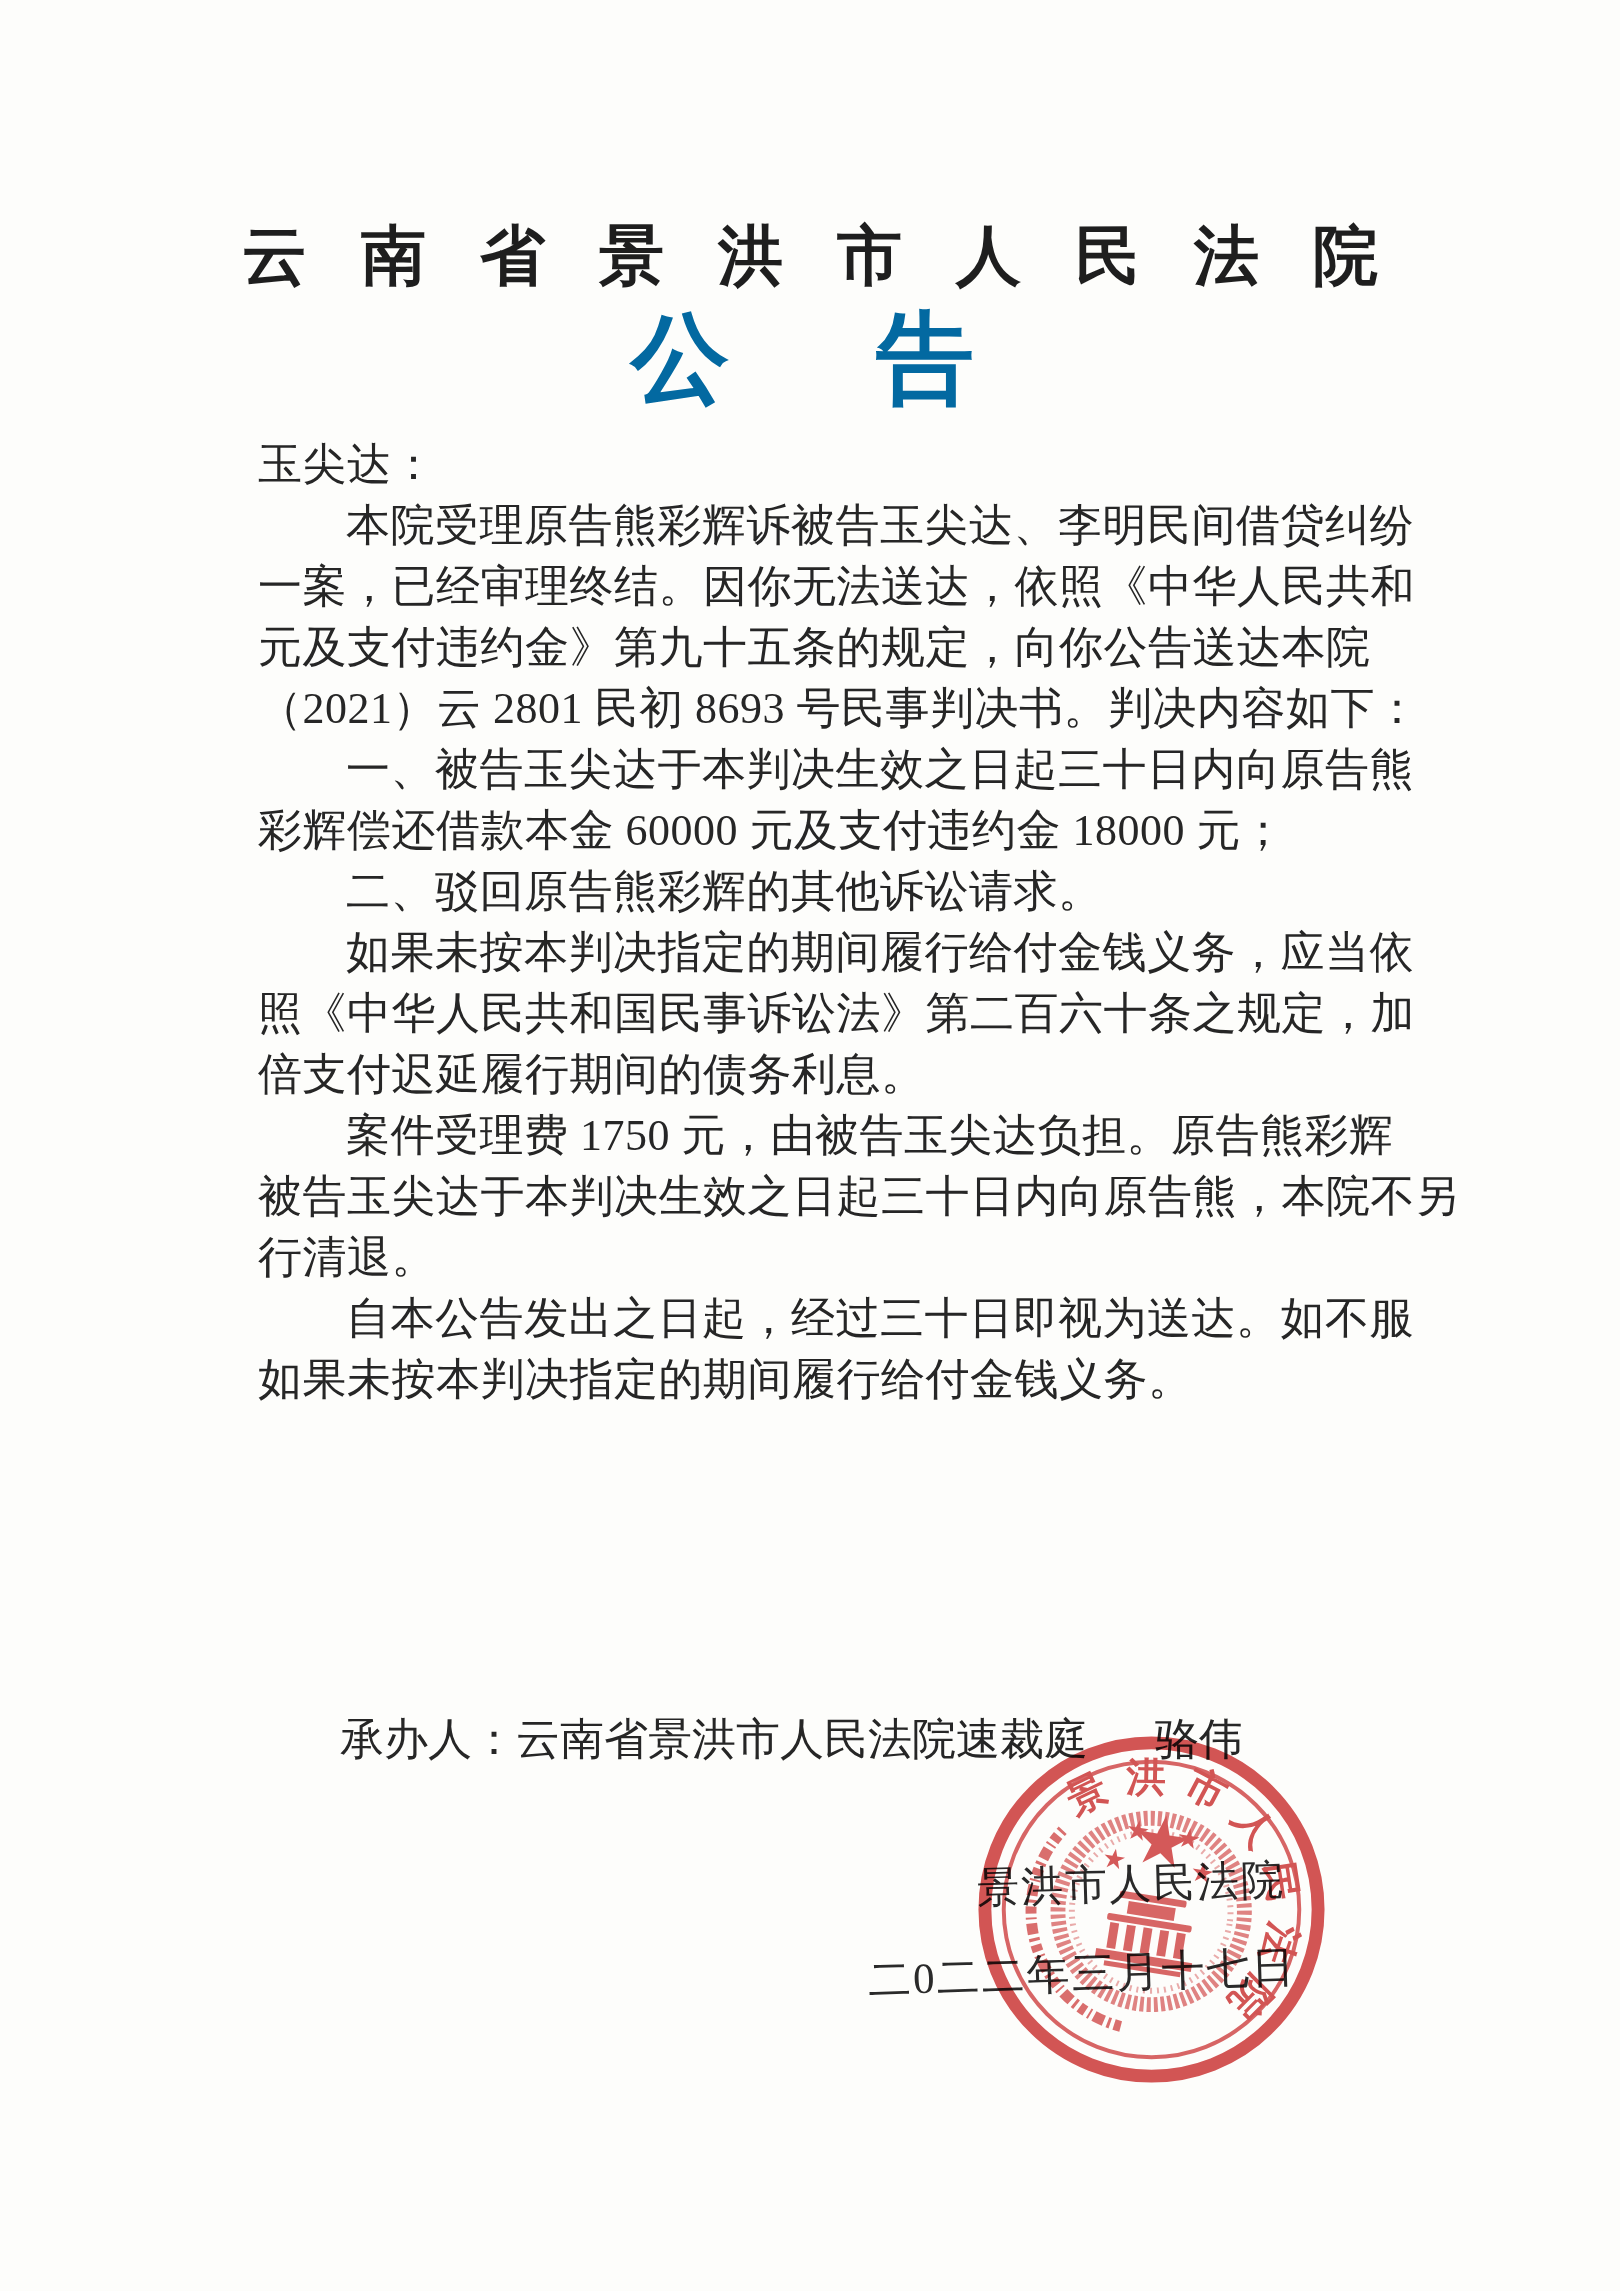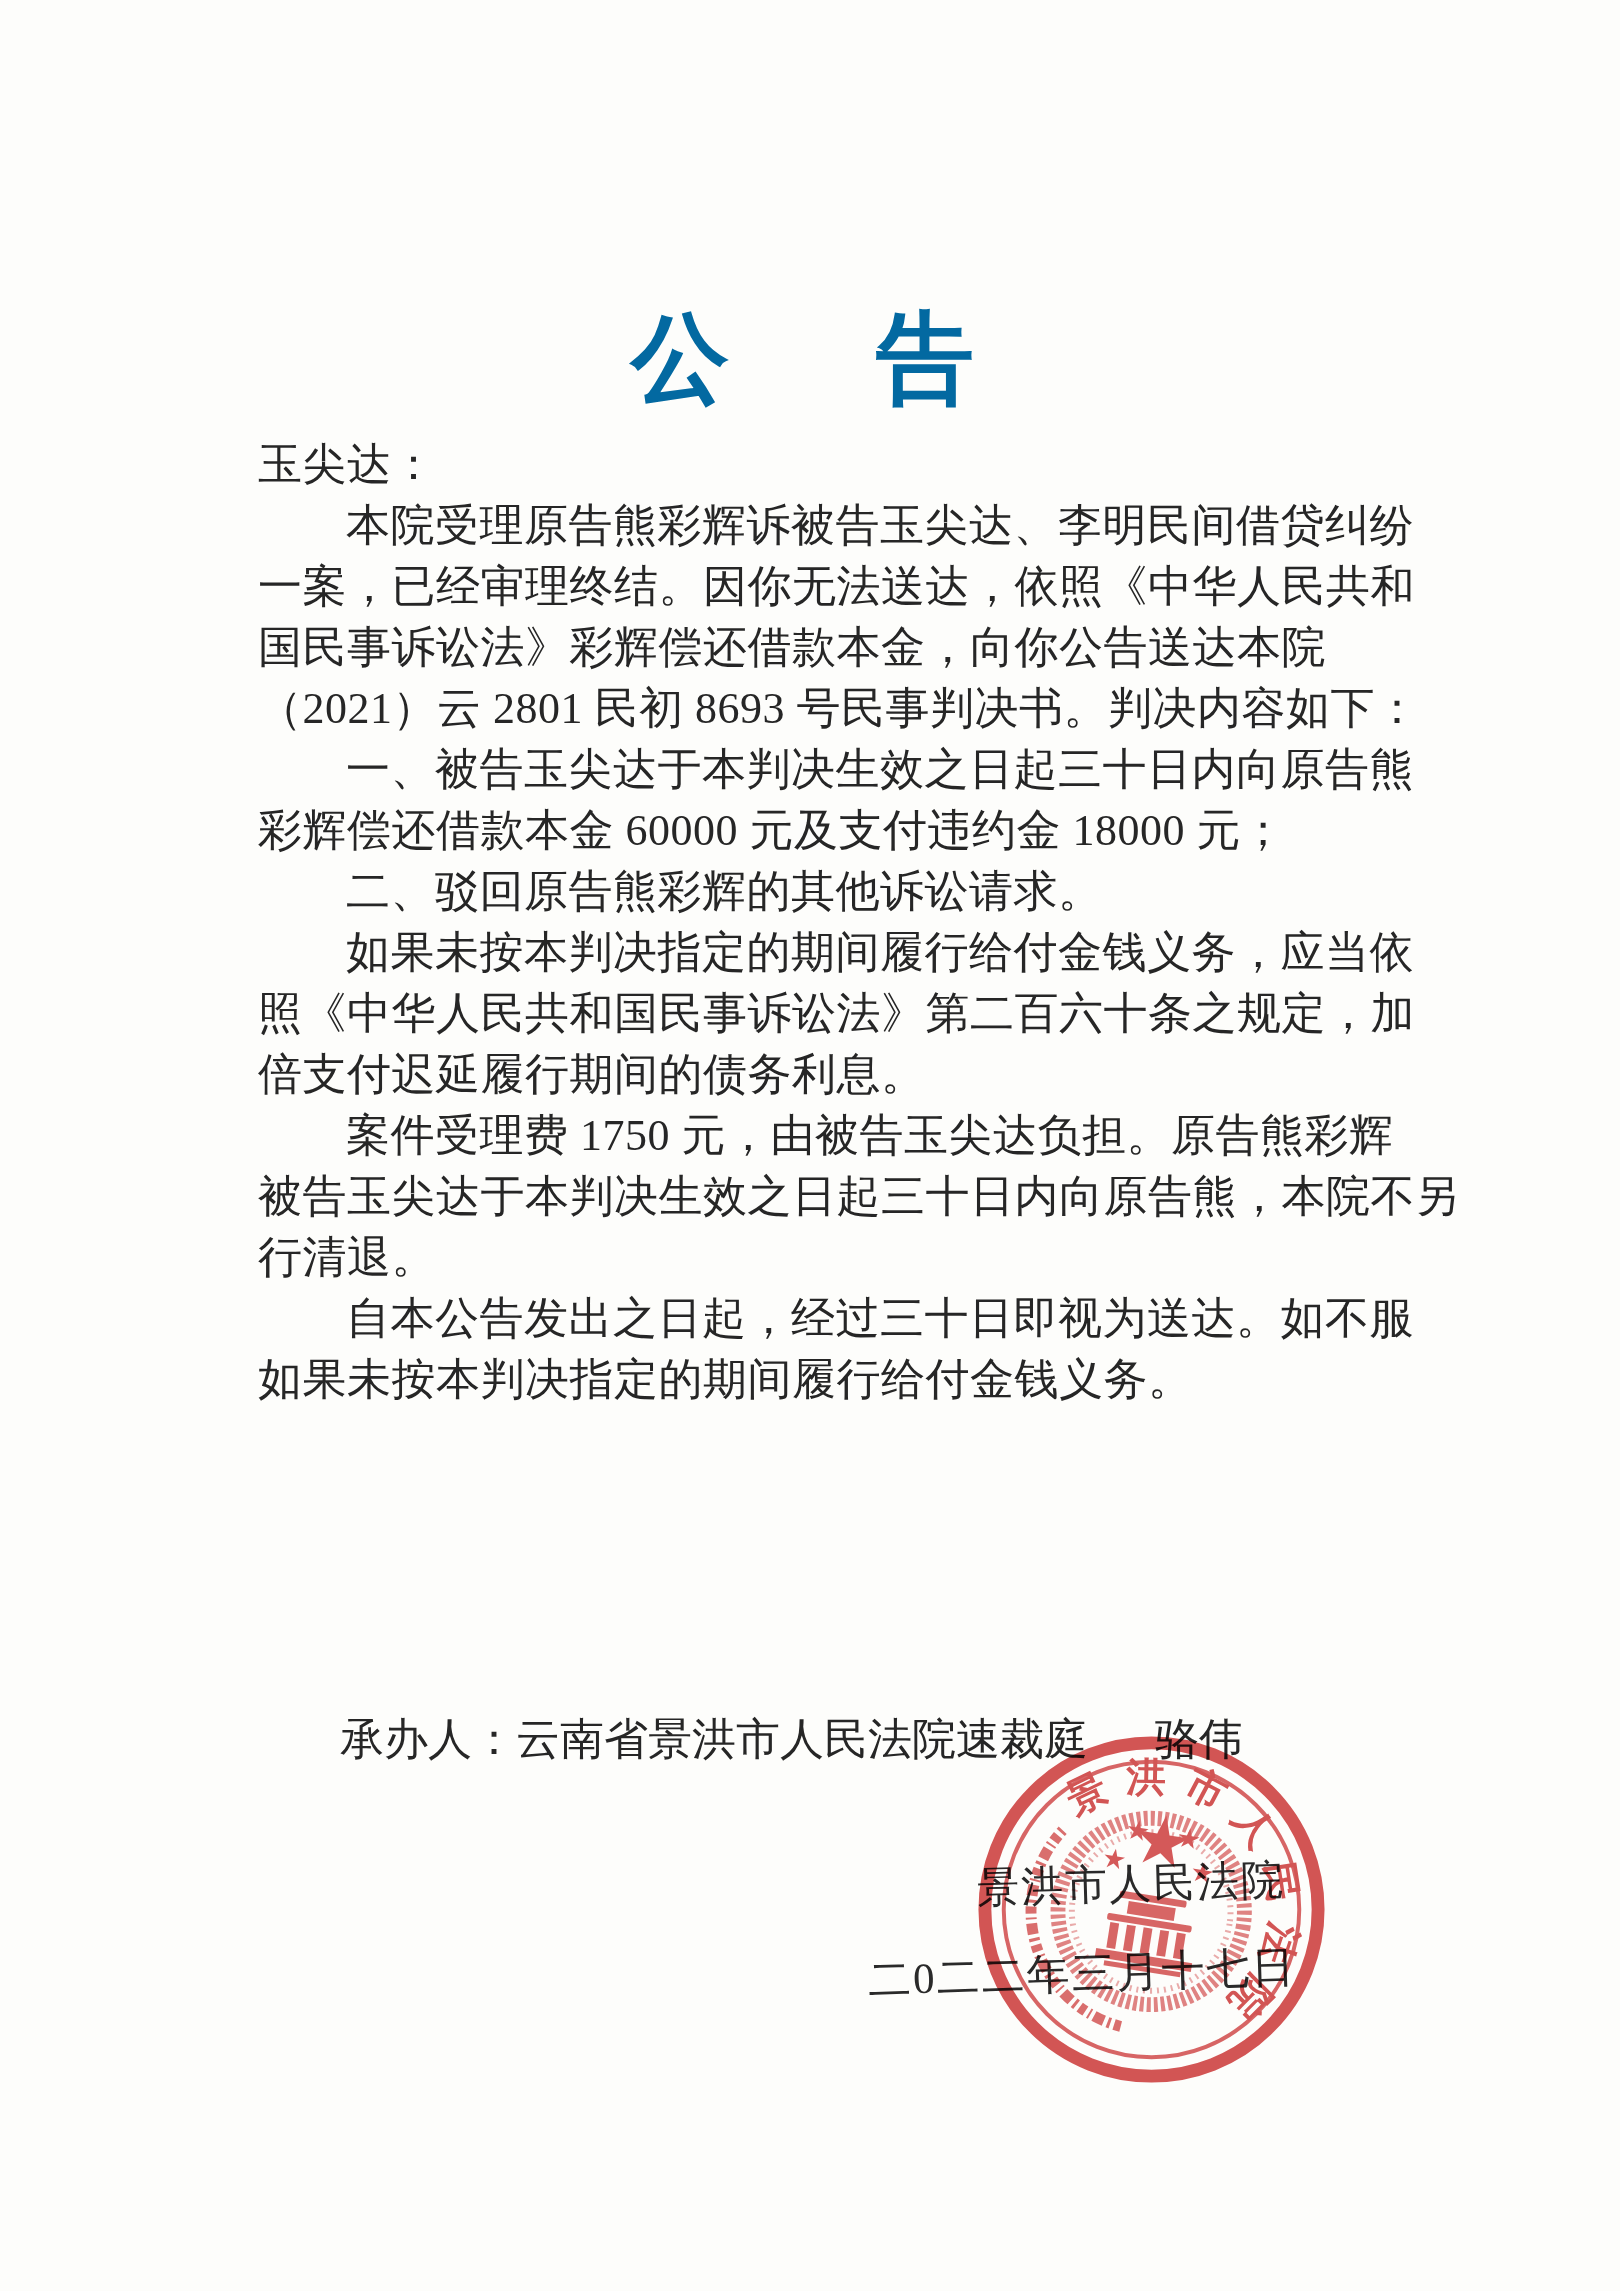--- a/index.html
+++ b/index.html
@@ -60,32 +60,33 @@
     transform:rotate(-1.8deg);
     mix-blend-mode:multiply;
   }
   .seal text{font-family:"Liberation Serif","DejaVu Serif",serif;}
 </style>
 </head>
 <body>
 
 <div class="page">
 
+  <div class="court-name">云南省景洪市人民法院</div>
 
   <div class="doc-type">公告</div>
 
   <div class="body-text">
 
       <div class="line">玉尖达：</div>
 
       <div class="line indent">本院受理原告熊彩辉诉被告玉尖达、李明民间借贷纠纷</div>
 
       <div class="line">一案，已经审理终结。因你无法送达，依照《中华人民共和</div>
 
-      <div class="line">国民事诉讼法》彩辉偿还借款本金，向你公告送达本院</div>
+      <div class="line">元及支付违约金》第九十五条的规定，向你公告送达本院</div>
 
       <div class="line">（2021）云 2801 民初 8693 号民事判决书。判决内容如下：</div>
 
       <div class="line indent">一、被告玉尖达于本判决生效之日起三十日内向原告熊</div>
 
       <div class="line">彩辉偿还借款本金 60000 元及支付违约金 18000 元；</div>
 
       <div class="line indent">二、驳回原告熊彩辉的其他诉讼请求。</div>
 
       <div class="line indent">如果未按本判决指定的期间履行给付金钱义务，应当依</div>

